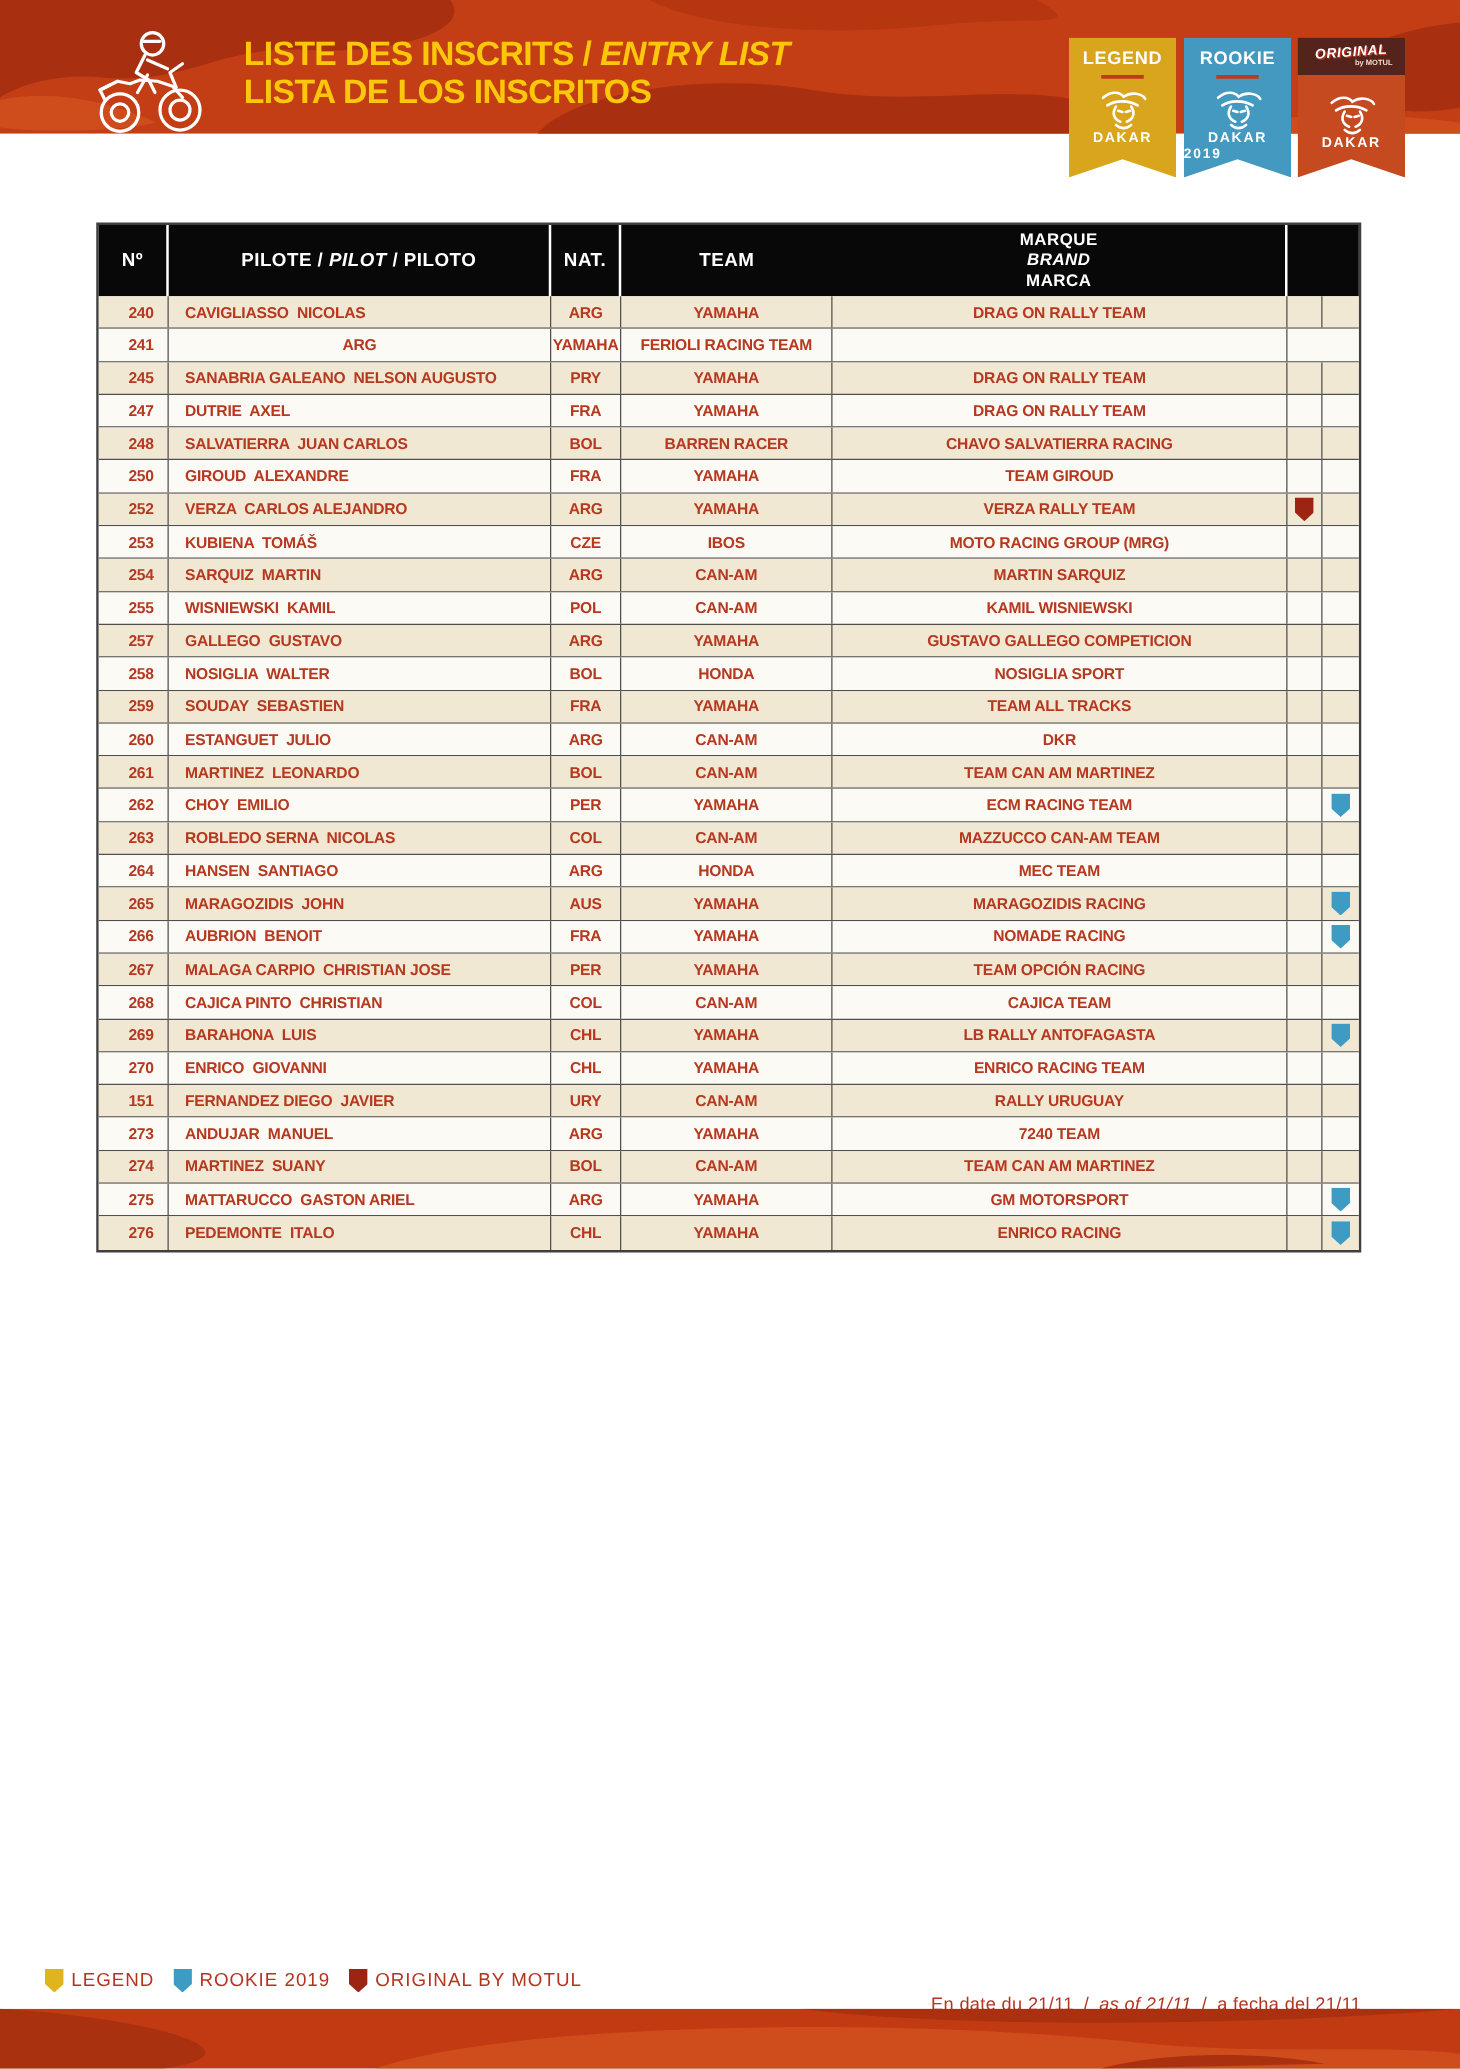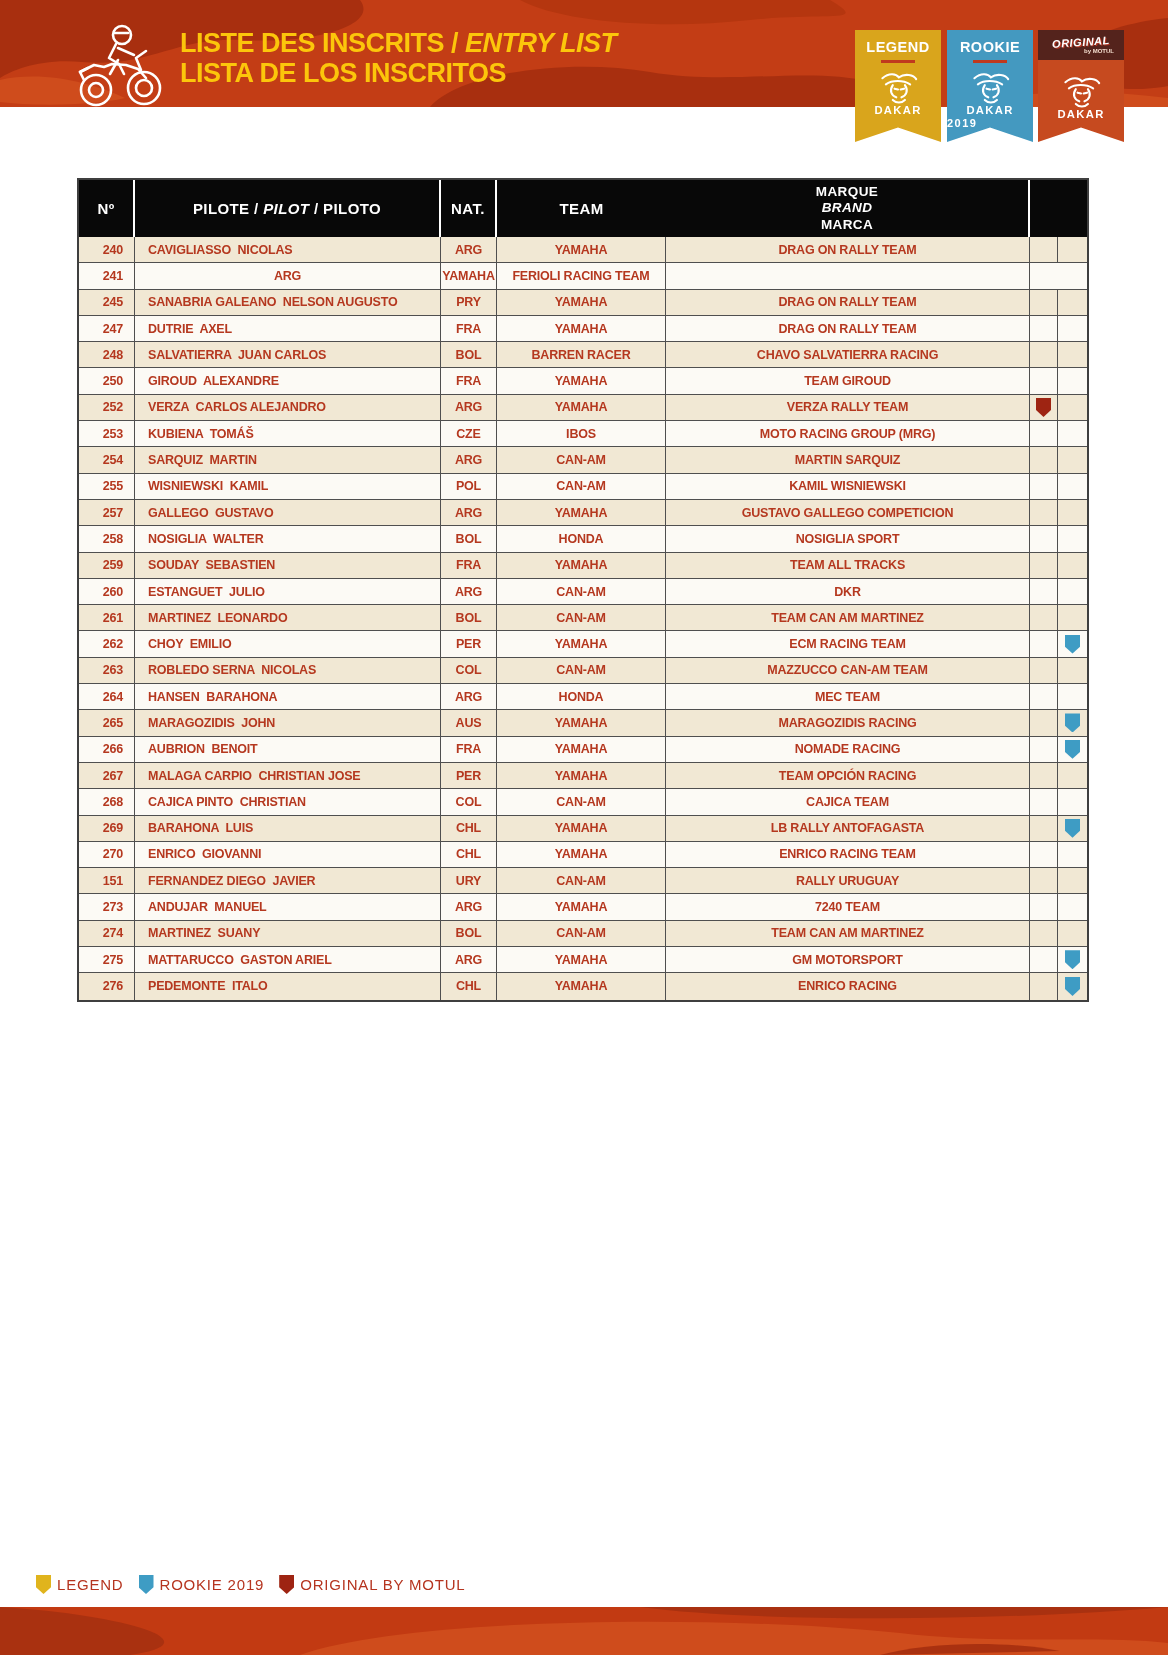--- a/index.html
+++ b/index.html
@@ -8,21 +8,21 @@
 
   
   .band-top { position:absolute; left:0; top:0; width:1168px; height:107px; }
   .band-bottom { position:absolute; left:0; top:1607px; width:1168px; height:48px; }
   .band-top svg, .band-bottom svg { display:block; width:100%; height:100%; }
 
   
   .quad-icon { position:absolute; left:74px; top:18px; width:96px; height:92px; }
 
   
-  .title-block { position:absolute; left:180px; top:28px; color:#fcc60b; font-weight:800; font-size:27px; line-height:30px; letter-spacing:-0.5px; font-stretch:condensed; white-space:nowrap; }
+  .title-block { position:absolute; left:195px; top:28px; color:#fcc60b; font-weight:800; font-size:27px; line-height:30px; letter-spacing:-0.5px; font-stretch:condensed; white-space:nowrap; }
   .title-block .it { font-style:italic; }
 
   
   .banner { position:absolute; top:30px; width:86px; height:112px; clip-path:polygon(0 0,100% 0,100% 100%,50% 87%,0 100%); }
   .banner-legend { left:855px; background:#d9a51c; }
   .banner-rookie { left:947px; background:#4499c0; }
   .banner-original { left:1038px; background:#c64a1f; }
   .banner .blabel { margin-top:9px; text-align:center; color:#fff; font-weight:700; font-size:14.5px; letter-spacing:0.5px; }
   .banner .rule { width:34px; height:3px; background:#c0391e; margin:5px auto 0; }
   .banner svg.dakar { display:block; margin:3px auto 0; width:52px; height:54px; }
@@ -312,21 +312,21 @@
       <div class="cell num">263</div>
       <div class="cell pilot">ROBLEDO SERNA  NICOLAS</div>
       <div class="cell">COL</div>
       <div class="cell">CAN-AM</div>
       <div class="cell">MAZZUCCO CAN-AM TEAM</div>
       <div class="cell"></div>
       <div class="cell"></div>
     </div>
         <div class="row even">
       <div class="cell num">264</div>
-      <div class="cell pilot">HANSEN  BARAHONA</div>
+      <div class="cell pilot">HANSEN  SANTIAGO</div>
       <div class="cell">ARG</div>
       <div class="cell">HONDA</div>
       <div class="cell">MEC TEAM</div>
       <div class="cell"></div>
       <div class="cell"></div>
     </div>
         <div class="row odd">
       <div class="cell num">265</div>
       <div class="cell pilot">MARAGOZIDIS  JOHN</div>
       <div class="cell">AUS</div>
@@ -436,20 +436,23 @@
     <div class="legend-item">
       <span class="shield shield-blue"></span>
       <span class="llabel">ROOKIE 2019</span>
     </div>
     <div class="legend-item">
       <span class="shield shield-red"></span>
       <span class="llabel">ORIGINAL BY MOTUL</span>
     </div>
   </div>
 
+  <div class="date-row">
+    <span>En date du 21/11</span><span class="sep">/</span><span class="it">as of 21/11</span><span class="sep">/</span><span>a fecha del 21/11</span>
+  </div>
 
   <div class="band-bottom">
     <svg viewBox="0 0 1168 48" preserveAspectRatio="none">
       <rect width="1168" height="48" fill="#c23a12"></rect>
       <path d="M0,0 C130,8 215,36 130,48 L0,48 Z" fill="#a93110"></path>
       <path d="M300,48 C400,12 700,6 900,26 C1000,38 1100,28 1168,36 L1168,48 Z" fill="#cf4c1c"></path>
       <path d="M640,0 C760,16 1010,14 1168,0 Z" fill="#a93110"></path>
       <path d="M880,48 C930,34 1010,34 1060,44 Z" fill="#a93110"></path>
     </svg>
   </div>

